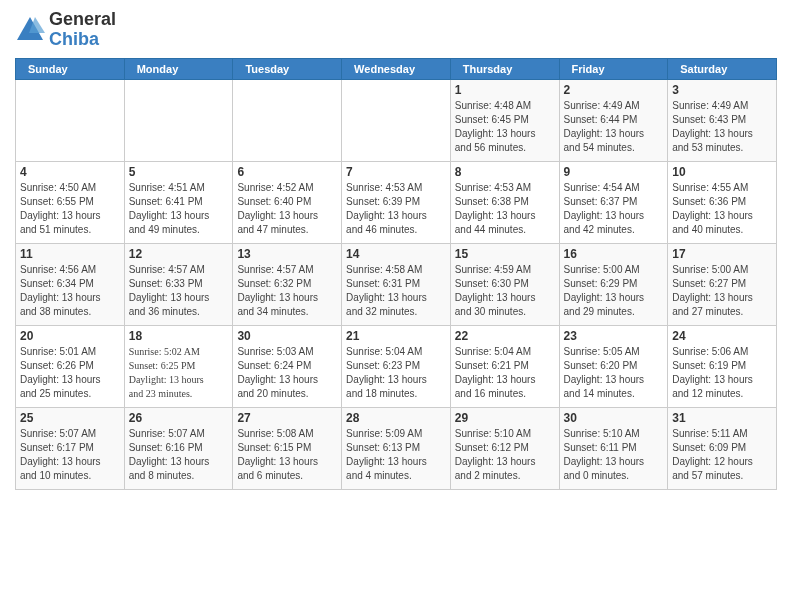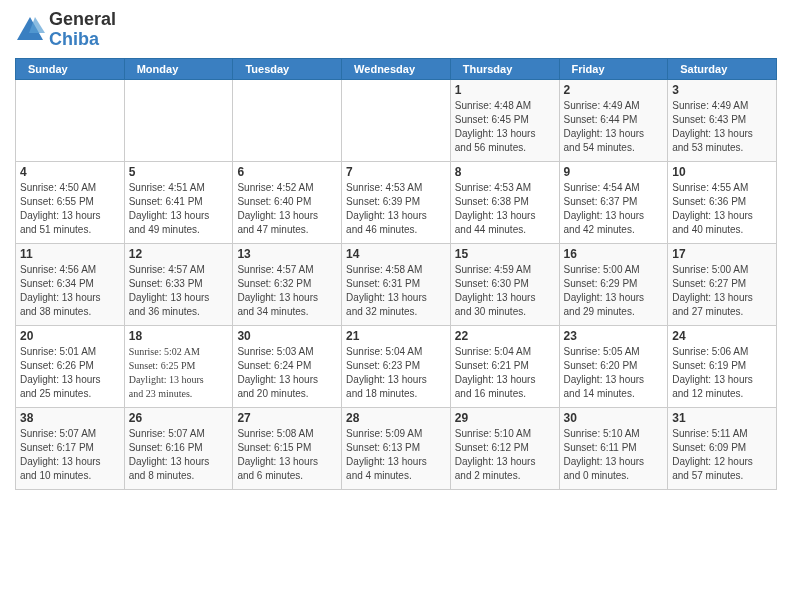--- a/index.html
+++ b/index.html
@@ -304,21 +304,21 @@
           <td>
             <span class="day-num">24</span>
             <div class="cell-content" style="white-space: pre-line;">Sunrise: 5:06 AM
 Sunset: 6:19 PM
 Daylight: 13 hours
 and 12 minutes.</div>
           </td>
         </tr>
         <tr>
           <td>
-            <span class="day-num">38</span>
+            <span class="day-num">25</span>
             <div class="cell-content" style="white-space: pre-line;">Sunrise: 5:07 AM
 Sunset: 6:17 PM
 Daylight: 13 hours
 and 10 minutes.</div>
           </td>
           <td>
             <span class="day-num">26</span>
             <div class="cell-content" style="white-space: pre-line;">Sunrise: 5:07 AM
 Sunset: 6:16 PM
 Daylight: 13 hours

